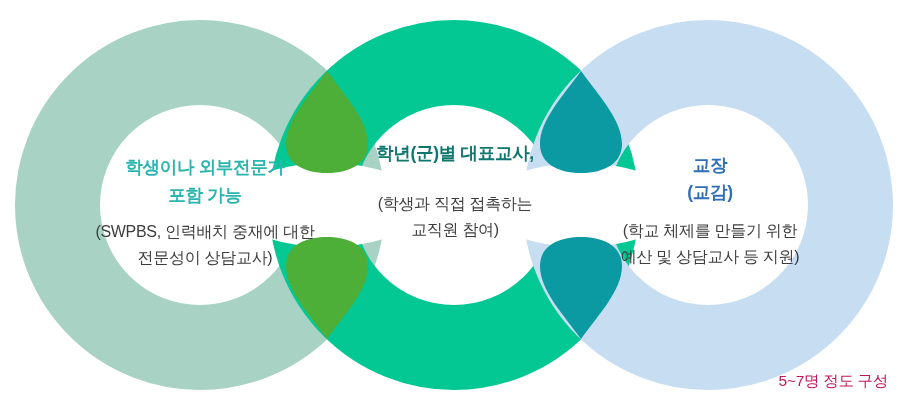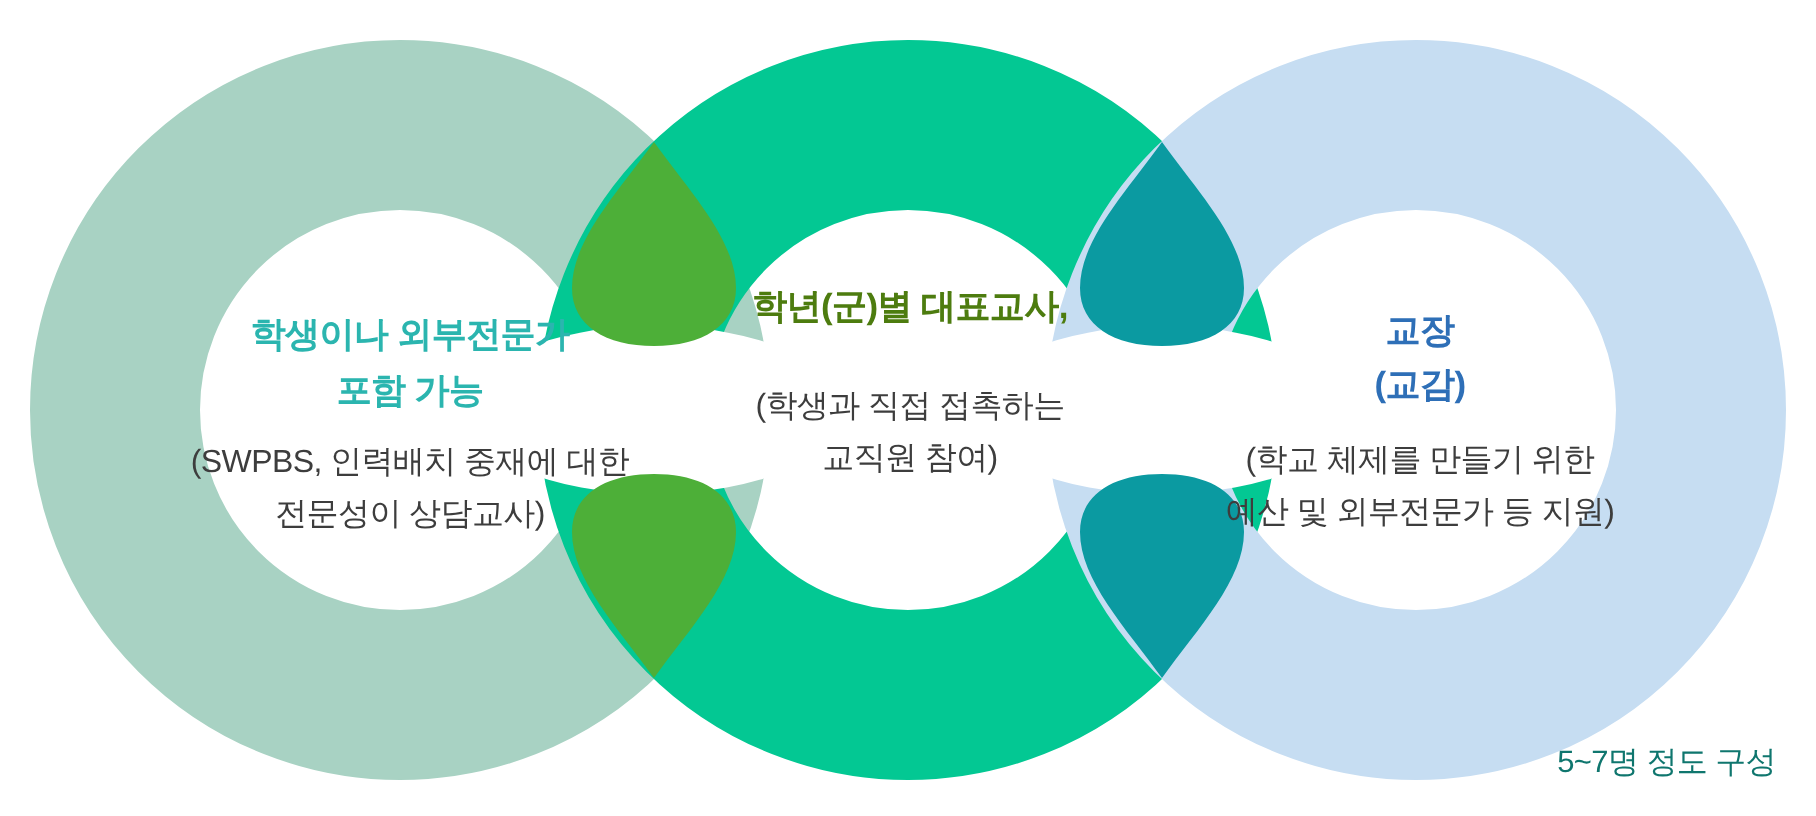--- a/index.html
+++ b/index.html
@@ -73,35 +73,35 @@
       <span>학생이나 외부전문가</span>
       <span>포함 가능</span>
     </div>
     <div class="body" style="color: rgb(61, 61, 61);">
       <span>(SWPBS, 인력배치 중재에 대한</span>
       <span>전문성이 상담교사)</span>
     </div>
   </div>
 
   <div class="label label-middle">
-    <div class="heading" style="color: #4d7c0f; text-align: center;">
+    <div class="heading" style="color: #0f766e; text-align: center;">
       <span>학년(군)별 대표교사,</span>
     </div>
     <div class="body" style="color: rgb(61, 61, 61);">
       <span>(학생과 직접 접촉하는</span>
       <span>교직원 참여)</span>
     </div>
   </div>
 
   <div class="label label-right">
     <div class="heading" style="color: rgb(46, 111, 183);">
       <span>교장</span>
       <span>(교감)</span>
     </div>
     <div class="body" style="color: rgb(61, 61, 61);">
       <span>(학교 체제를 만들기 위한</span>
-      <span>예산 및 외부전문가 등 지원)</span>
+      <span>예산 및 상담교사 등 지원)</span>
     </div>
   </div>
 
-  <div class="caption" style="color: #0f766e;">5~7명 정도 구성</div>
+  <div class="caption" style="color: #be185d;">5~7명 정도 구성</div>
 
 </div>
 
 </body></html>

